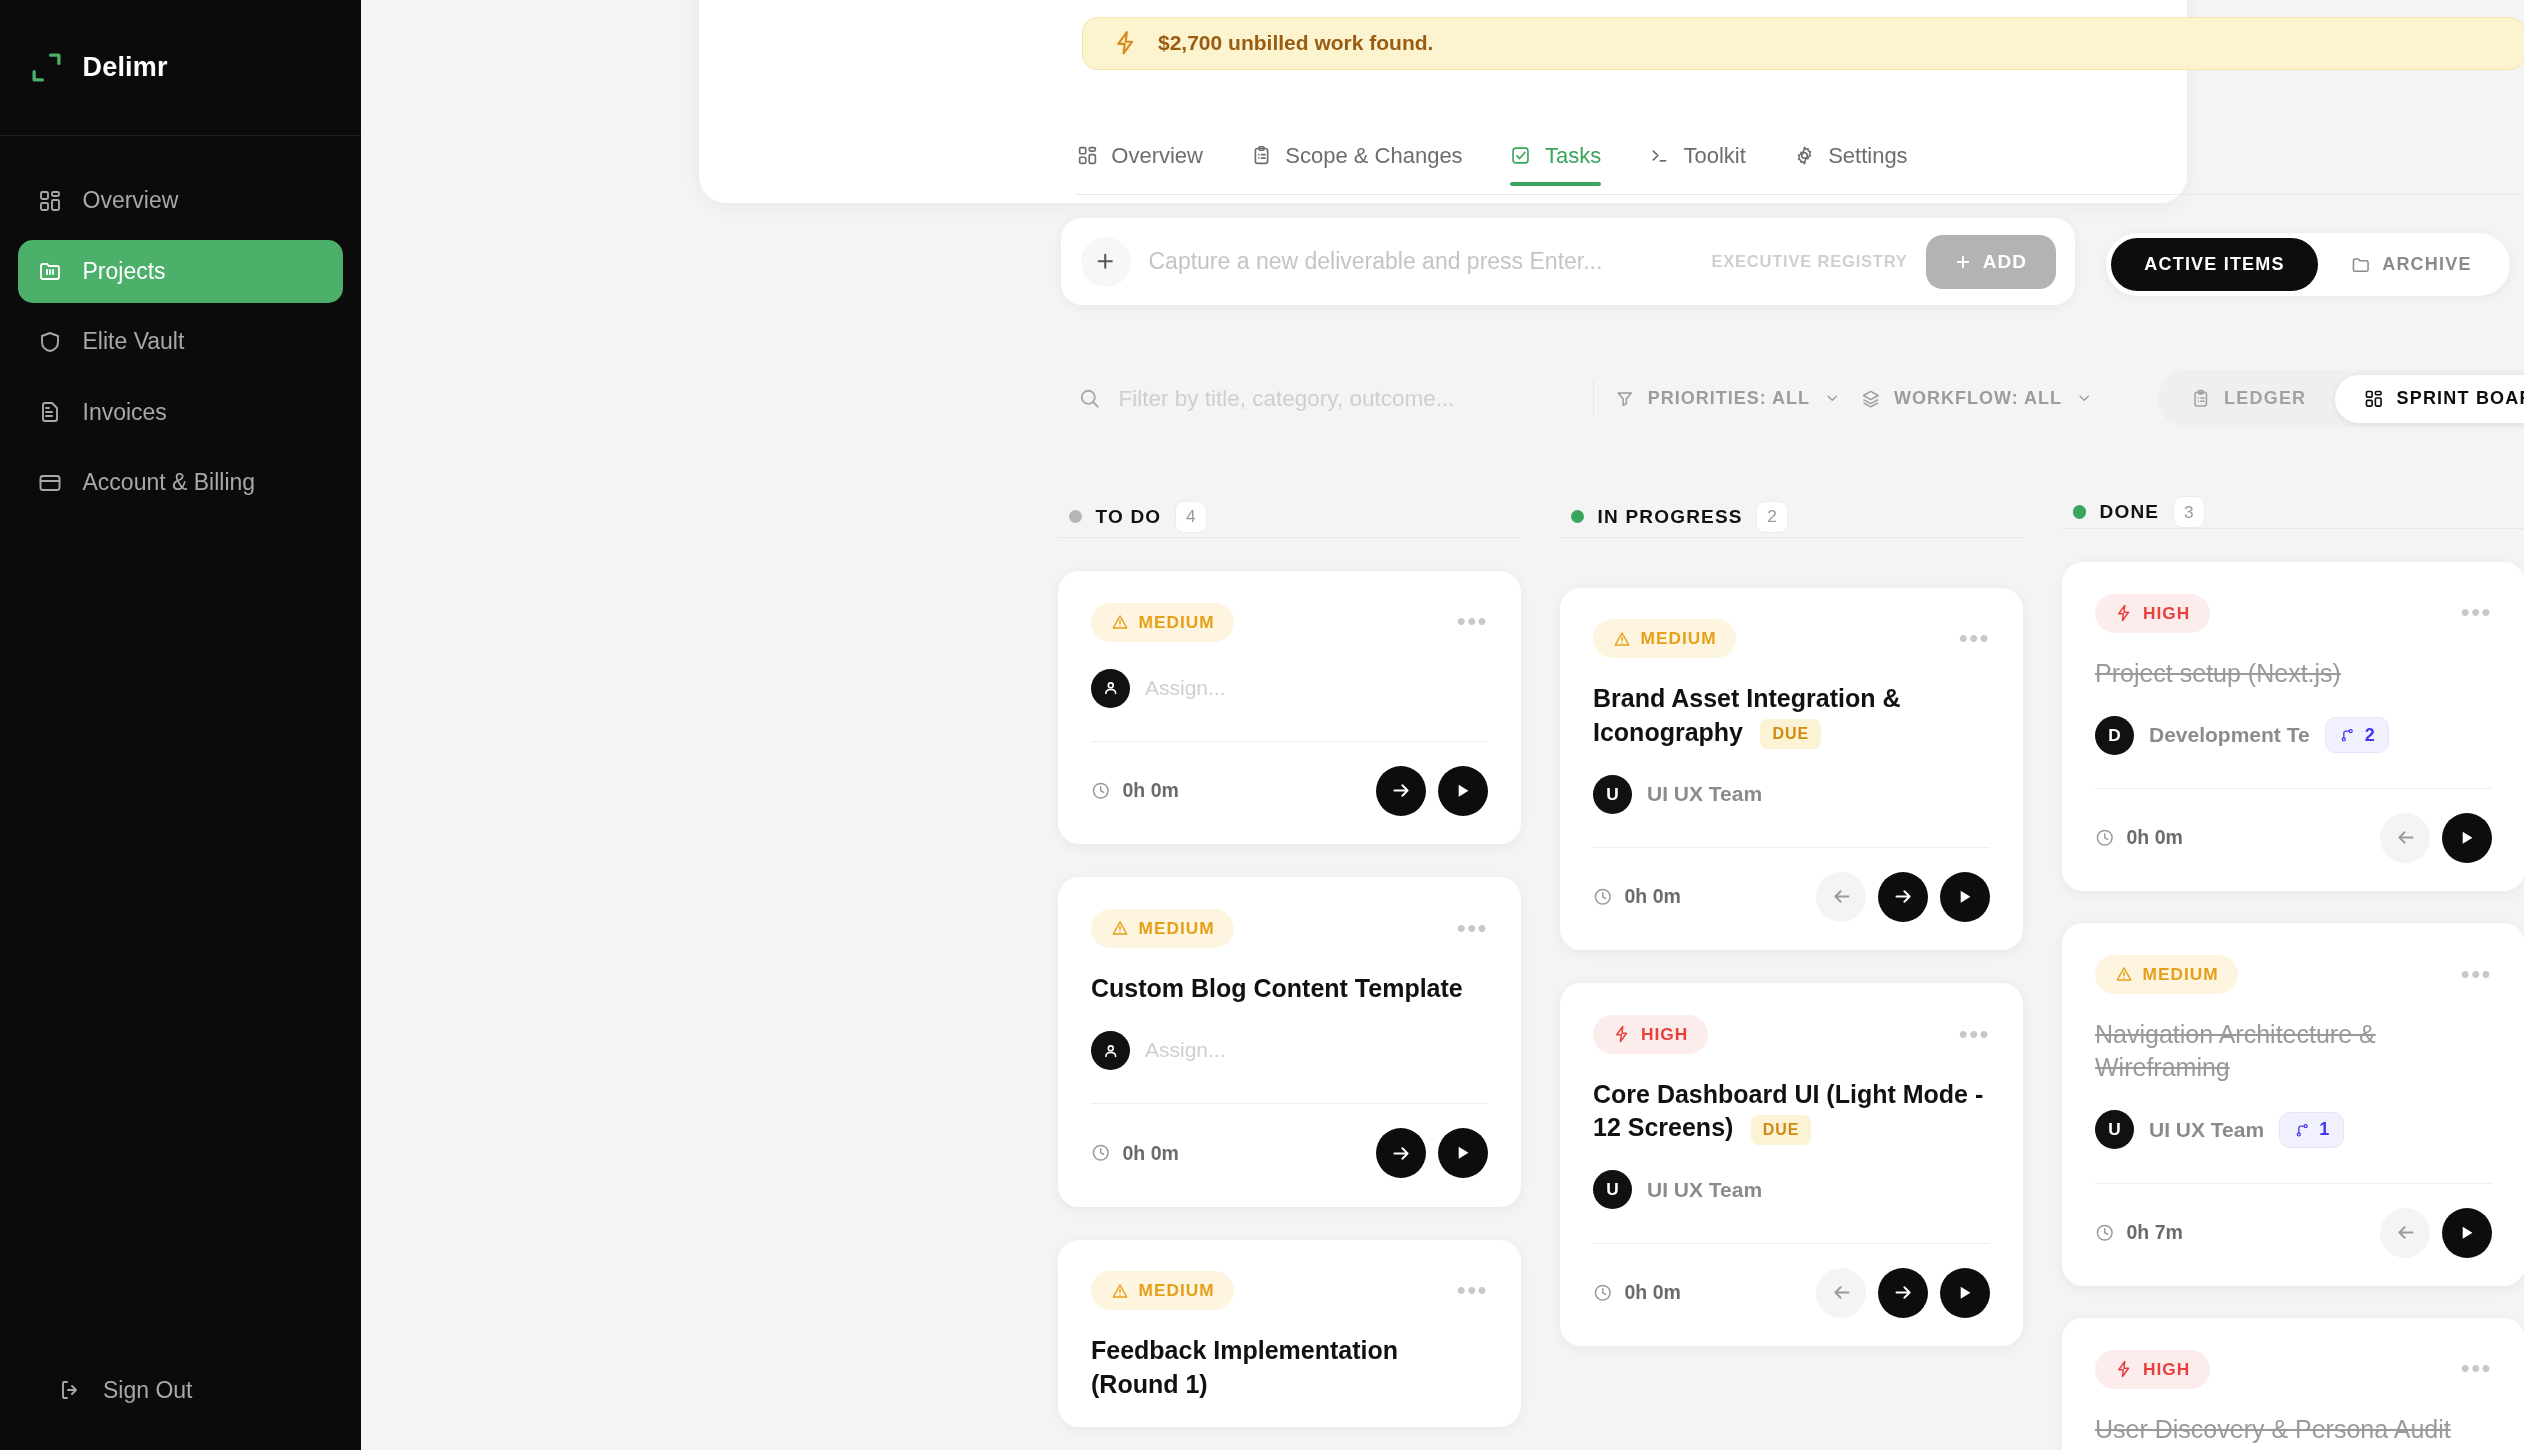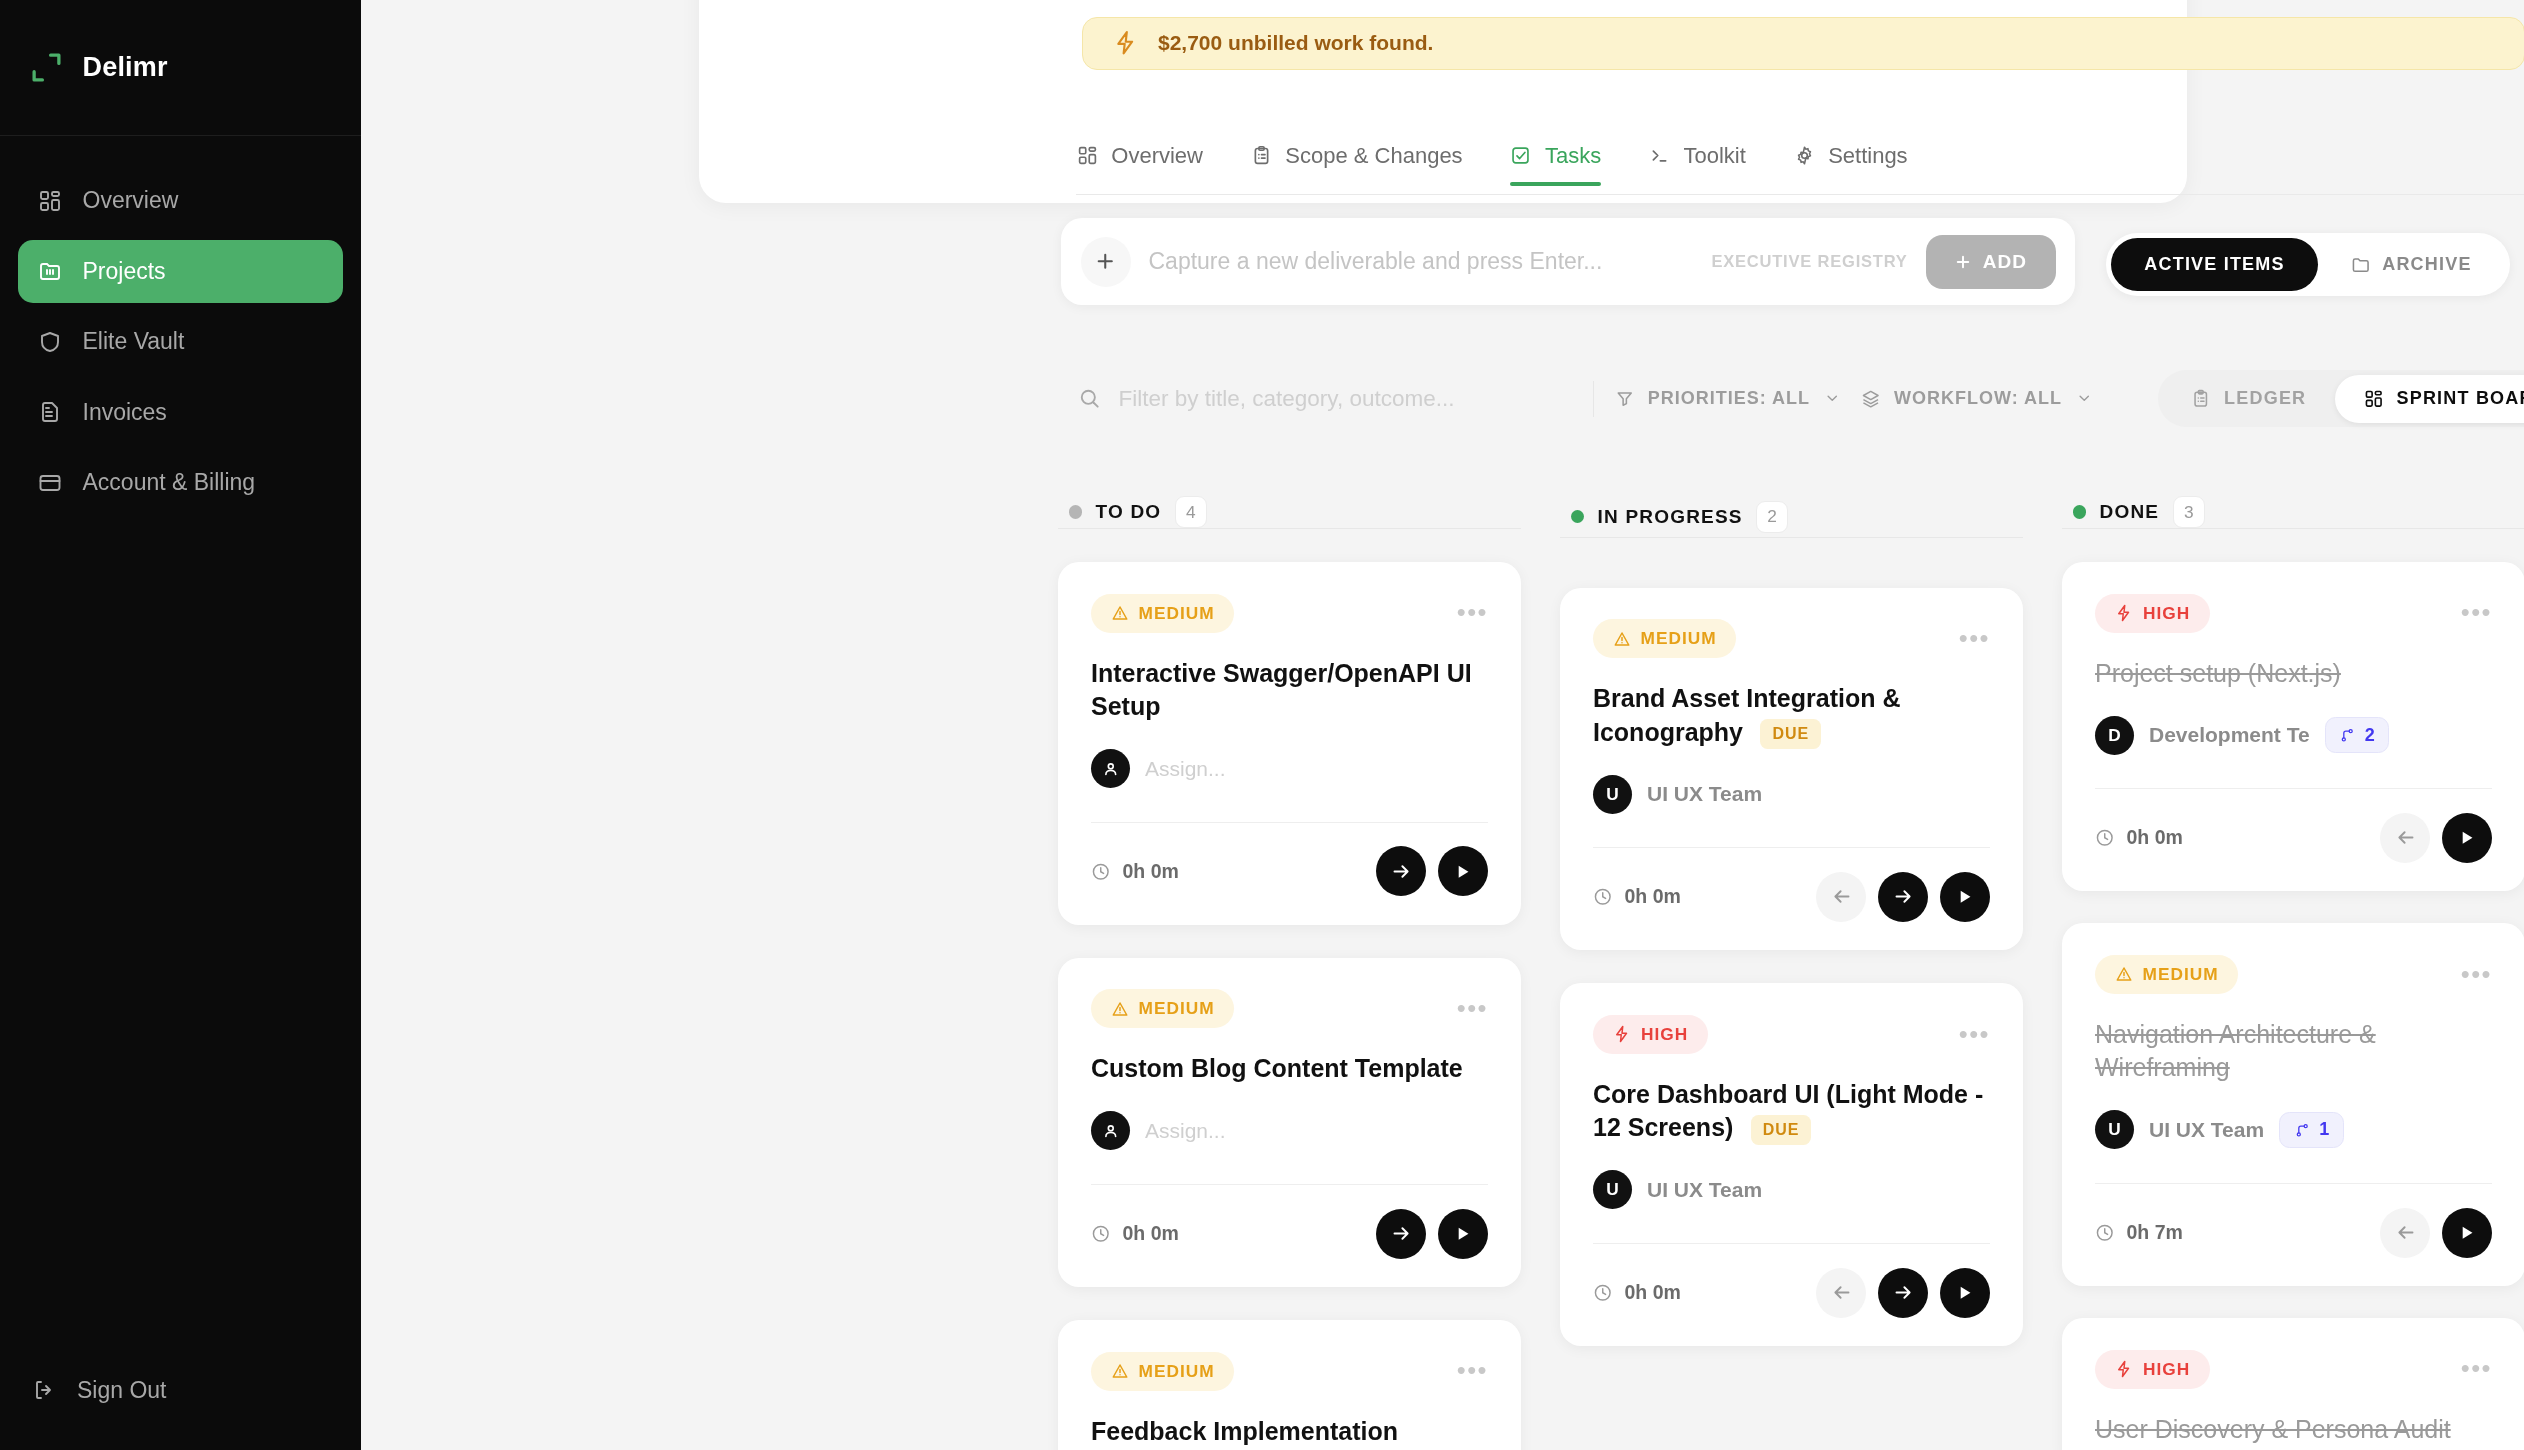--- a/index.html
+++ b/index.html
@@ -30,21 +30,21 @@
     display: flex; align-items: center; gap: 19.5px;
     height: 63px; padding: 0 19.5px; border-radius: 15px;
     color: #a8a8a8; font-size: 23px; cursor: pointer;
   }
   .nav-item .ico { width: 25.5px; height: 25.5px; flex: 0 0 25.5px; display: flex; align-items: center; justify-content: center; }
   .nav-item.active { background: #4caf6a; color: #ffffff; }
   .nav-spacer { flex: 1 1 auto; }
   .signout {
     display: flex; align-items: center; gap: 19.5px;
     color: #a8a8a8; font-size: 23px;
-    padding: 0 32px; height: 68px; margin-bottom: 25.5px; cursor: pointer;
+    padding: 0 58px; height: 68px; margin-bottom: 25.5px; cursor: pointer;
   }
   .signout .ico { width: 25.5px; height: 25.5px; flex: 0 0 25.5px; }
 
   
   .main {
     flex: 1 1 auto; height: 1450px;
     background: #f4f4f4; position: relative; overflow: hidden;
   }
   .content-card {
     position: absolute; left: 338px; top: -98px;
@@ -471,21 +471,20 @@
                 <span>
                   <svg width="18" height="18" viewBox="0 0 24 24" fill="none" stroke="currentColor" stroke-width="2" stroke-linejoin="round">
                       <path d="M12 4l9 16H3l9-16z"></path>
                       <path d="M12 10v4M12 17h.01" stroke-linecap="round"></path>
                     </svg>
                 </span>
                 <span>MEDIUM</span>
               </span>
               <span class="dots">•••</span>
             </div>
-            <div class="card-title">Interactive Swagger/OpenAPI UI Setup</div>
             <div class="assignee-row">
               <span class="avatar">
                 <svg width="19.5" height="19.5" viewBox="0 0 24 24" fill="none" stroke="#fff" stroke-width="2">
                     <circle cx="12" cy="9" r="3"></circle>
                     <path d="M6 19c0-3 2.7-5 6-5s6 2 6 5" stroke-linecap="round"></path>
                   </svg>
               </span>
               <span class="assign-placeholder">Assign...</span>
             </div>
             <div class="card-sep"></div>

